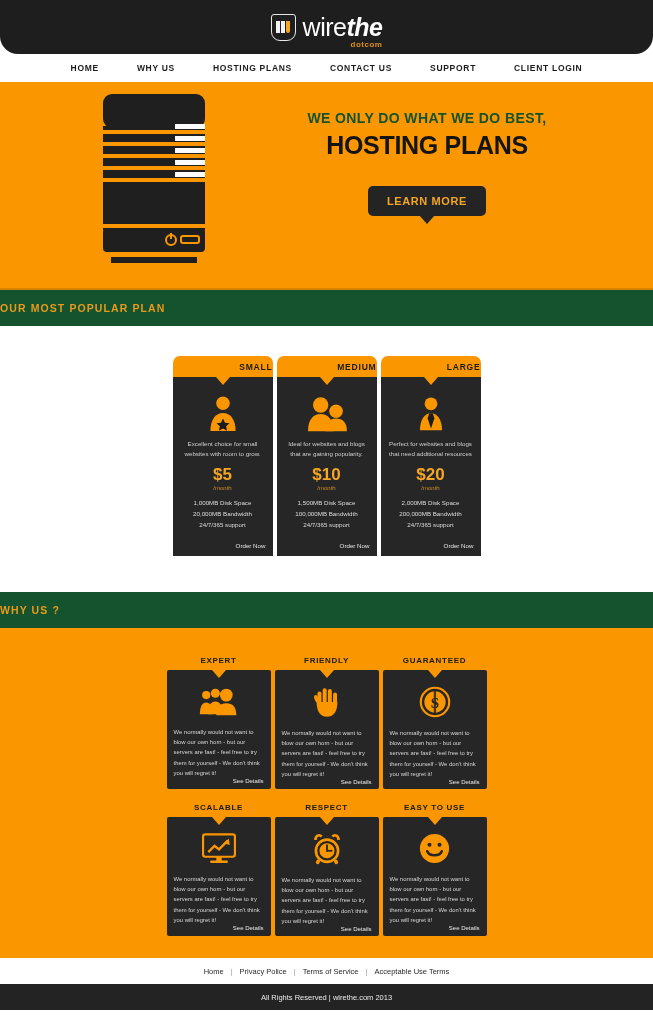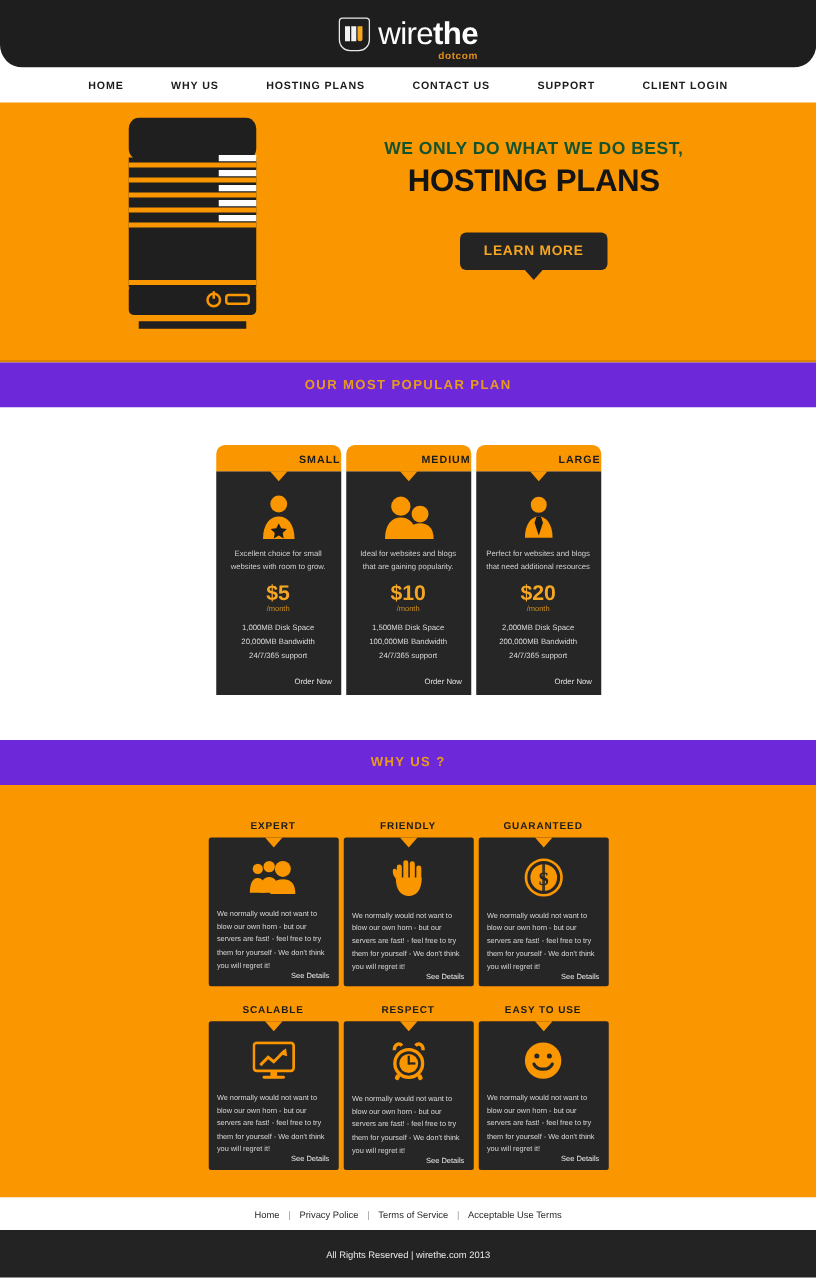--- a/index.html
+++ b/index.html
@@ -33,21 +33,21 @@
   .logo-badge .bars i {
     display: block; width: 3.5px; background: #f2f2f2;
   }
   .logo-badge .bars i:nth-child(1) { height: 12px; }
   .logo-badge .bars i:nth-child(2) { height: 12px; }
   .logo-badge .bars i:nth-child(3) { height: 12px; background: #f5a623; border-radius: 0 0 2px 2px; }
   .logo-text {
     font-size: 25px; letter-spacing: -0.5px; color: #fdfdfd;
     font-weight: 400; position: relative; line-height: 1;
   }
-  .logo-text .the { font-weight: 700; }
+  .logo-text .the { font-weight: 700; font-style: italic; }
   .logo-dotcom {
     position: absolute; right: 0; bottom: -9px;
     font-size: 8px; color: #e08e1a; letter-spacing: 0.5px; font-weight: 700;
   }
 
   
   .nav {
     background: #ffffff;
     height: 28px;
     display: flex; align-items: center; justify-content: center;
@@ -104,23 +104,23 @@
   .learn-more::after {
     content: ""; position: absolute; left: 50%; transform: translateX(-50%);
     bottom: -8px; width: 0; height: 0;
     border-left: 8px solid transparent;
     border-right: 8px solid transparent;
     border-top: 9px solid #242424;
   }
 
   
   .band-dark {
-    background: #6d28d9;
+    background: #14532d;
     height: 36px;
-    display: flex; align-items: center; justify-content: center;
+    display: flex; align-items: center; 
   }
   .band-dark .band-label {
     color: #e89a1c; font-size: 10.5px; font-weight: 700; letter-spacing: 1.1px;
   }
   .band-top-line { height: 2px; background: #d98300; }
 
   
   .plans-section {
     background: #ffffff; padding: 30px 0 36px;
     display: flex; justify-content: center; gap: 4px;
@@ -202,21 +202,21 @@
   
   .footer-links {
     background: #ffffff; height: 26px;
     display: flex; align-items: center; justify-content: center; gap: 0;
   }
   .footer-link {
     font-size: 7.5px; color: #2a2a2a; padding: 0 7px; cursor: pointer;
   }
   .footer-sep { font-size: 7.5px; color: #9a9a9a; }
   .footer-bar {
-    background: #232323; height: 38px;
+    background: #232323; height: 26px;
     display: flex; align-items: center; justify-content: center;
   }
   .footer-bar span { font-size: 7.5px; color: #e9e9e9; }
 </style>
 </head>
 <body>
 
 <div class="header">
   <div class="logo-wrap">
     <div class="logo-badge">

